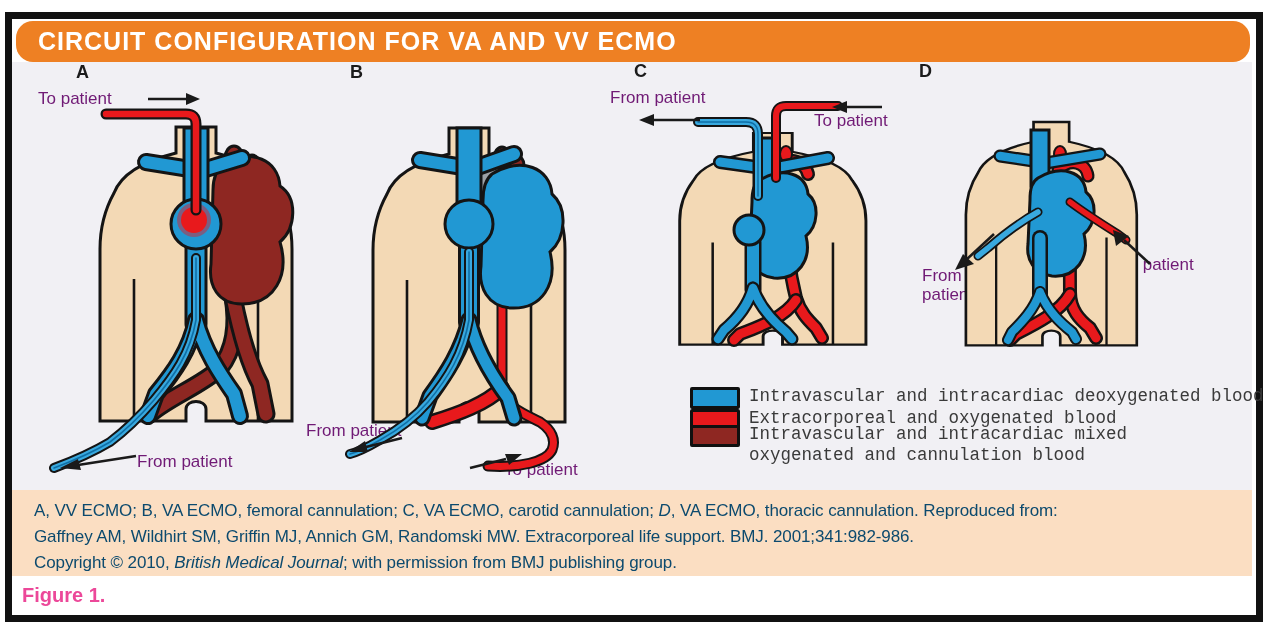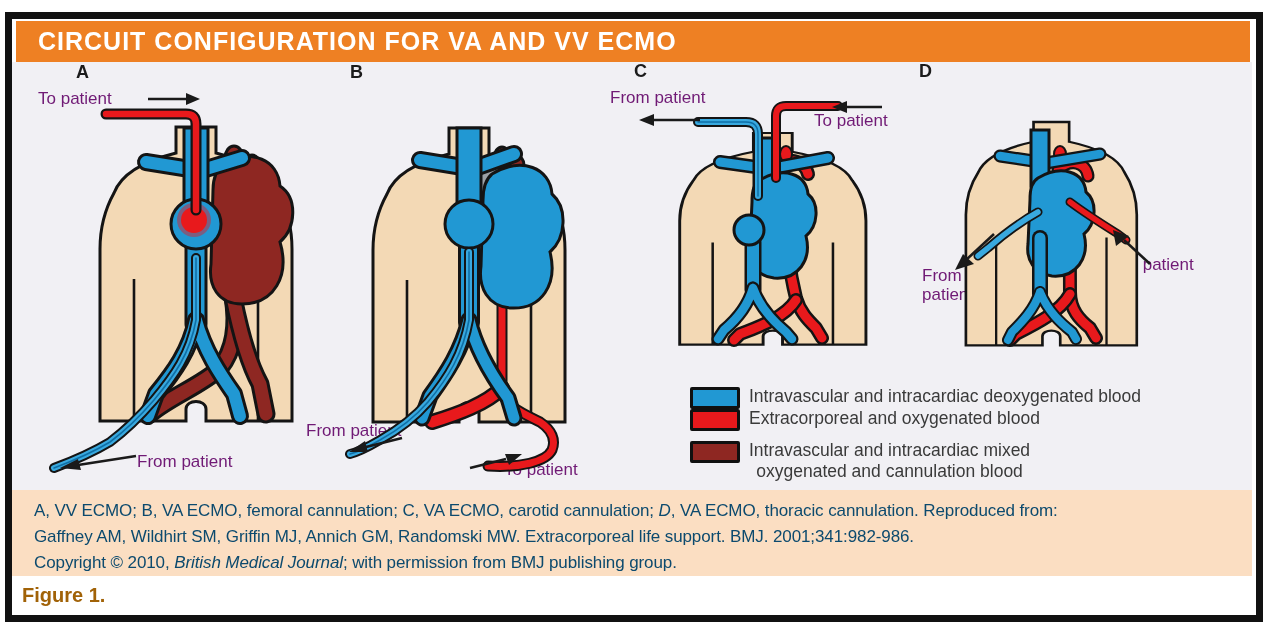--- a/index.html
+++ b/index.html
@@ -4,34 +4,34 @@
 <style>
   html,body{margin:0;padding:0;}
   body{
     width:1280px;height:633px;position:relative;background:#ffffff;
     font-family:"Liberation Sans","DejaVu Sans",sans-serif;
     overflow:hidden;color:#1c1c1c;
   }
   .frame{position:absolute;left:5px;top:12px;width:1258px;height:610px;
          border:7px solid var(--frame_black);box-sizing:border-box;background:#ffffff;}
   .titlebar{position:absolute;left:16px;top:21px;width:1234px;height:41px;
-            background:var(--header_orange);display:flex;align-items:center;}
+            background:var(--header_orange);display:flex;align-items:center;border-radius:17px;}
   .titlebar .t{color:#ffffff;font-weight:bold;font-size:25px;letter-spacing:1px;padding-left:22px;}
   .content{position:absolute;left:12px;top:62px;width:1240px;height:428px;background:var(--content_bg);}
   .captionbox{position:absolute;left:12px;top:490px;width:1240px;height:86px;background:var(--caption_bg);}
   .caption-text{position:absolute;left:22px;top:8px;font-size:17px;line-height:26px;color:#0c4a6e;letter-spacing:-0.1px;}
   .it{font-style:italic;}
-  .figlabel{position:absolute;left:22px;top:584px;font-size:20px;font-weight:bold;color:#a16207;}
+  .figlabel{position:absolute;left:22px;top:584px;font-size:20px;font-weight:bold;color:#ec4899;}
   .plabel{position:absolute;font-size:18px;font-weight:bold;color:#1b1b1b;}
   .anno{position:absolute;font-size:17px;color:#701a75;line-height:19px;}
   .psvg{position:absolute;}
   .arrow{position:absolute;}
   .legend-row{position:absolute;display:flex;align-items:flex-start;}
   .swatch{width:44px;height:16px;border:3px solid #101010;border-radius:2px;flex:none;margin-top:1px;}
-  .legend-label{margin-left:9px;font-size:17.5px;color:#3a3a3a;line-height:21px;}
+  .legend-label{margin-left:9px;font-size:17.5px;color:#3a3a3a;line-height:21px;font-family:Liberation Mono, monospace;}
   
   .sk{fill:var(--skin);stroke:#141414;stroke-width:3;}
   .skthin{stroke:#141414;stroke-width:2.6;fill:none;}
   .fB{fill:var(--vessel_blue);stroke:#141414;stroke-width:3;}
   .fM{fill:var(--maroon);stroke:#141414;stroke-width:3;}
   .fG{fill:var(--gray);stroke:#141414;stroke-width:2.5;}
   .fR{fill:var(--blood_red);}
   .tO{fill:none;stroke:#141414;stroke-linecap:round;stroke-linejoin:round;}
   .tB{fill:none;stroke:var(--vessel_blue);stroke-linecap:round;stroke-linejoin:round;}
   .tC{fill:none;stroke:var(--cannula_blue);stroke-linecap:round;stroke-linejoin:round;}
@@ -239,21 +239,21 @@
 </svg>
 
 <div class="legend-row" style="left:690px;top:386px;">
   <div class="swatch" style="background:var(--vessel_blue);"></div>
   <div class="legend-label">Intravascular and intracardiac deoxygenated blood</div>
 </div>
 <div class="legend-row" style="left:690px;top:408px;">
   <div class="swatch" style="background:var(--blood_red);"></div>
   <div class="legend-label">Extracorporeal and oxygenated blood</div>
 </div>
-<div class="legend-row" style="left:690px;top:440px;text-align:center;">
+<div class="legend-row" style="left:690px;top:424px;">
   <div class="swatch" style="background:var(--maroon);"></div>
   <div class="legend-label">
     <div>Intravascular and intracardiac mixed</div>
     <div>oxygenated and cannulation blood</div>
   </div>
 </div>
 
 <div class="captionbox">
   <div class="caption-text">
     <div><span>A, VV ECMO; B, VA ECMO, femoral cannulation; C, VA ECMO, carotid cannulation; </span><span class="it">D</span><span>, VA ECMO, thoracic cannulation. Reproduced from:</span></div>

